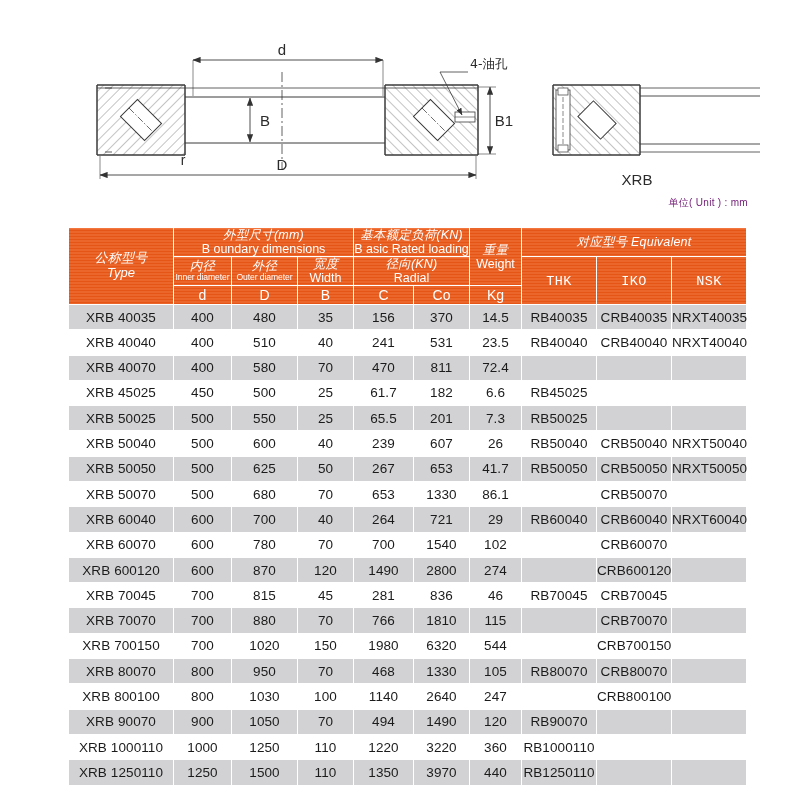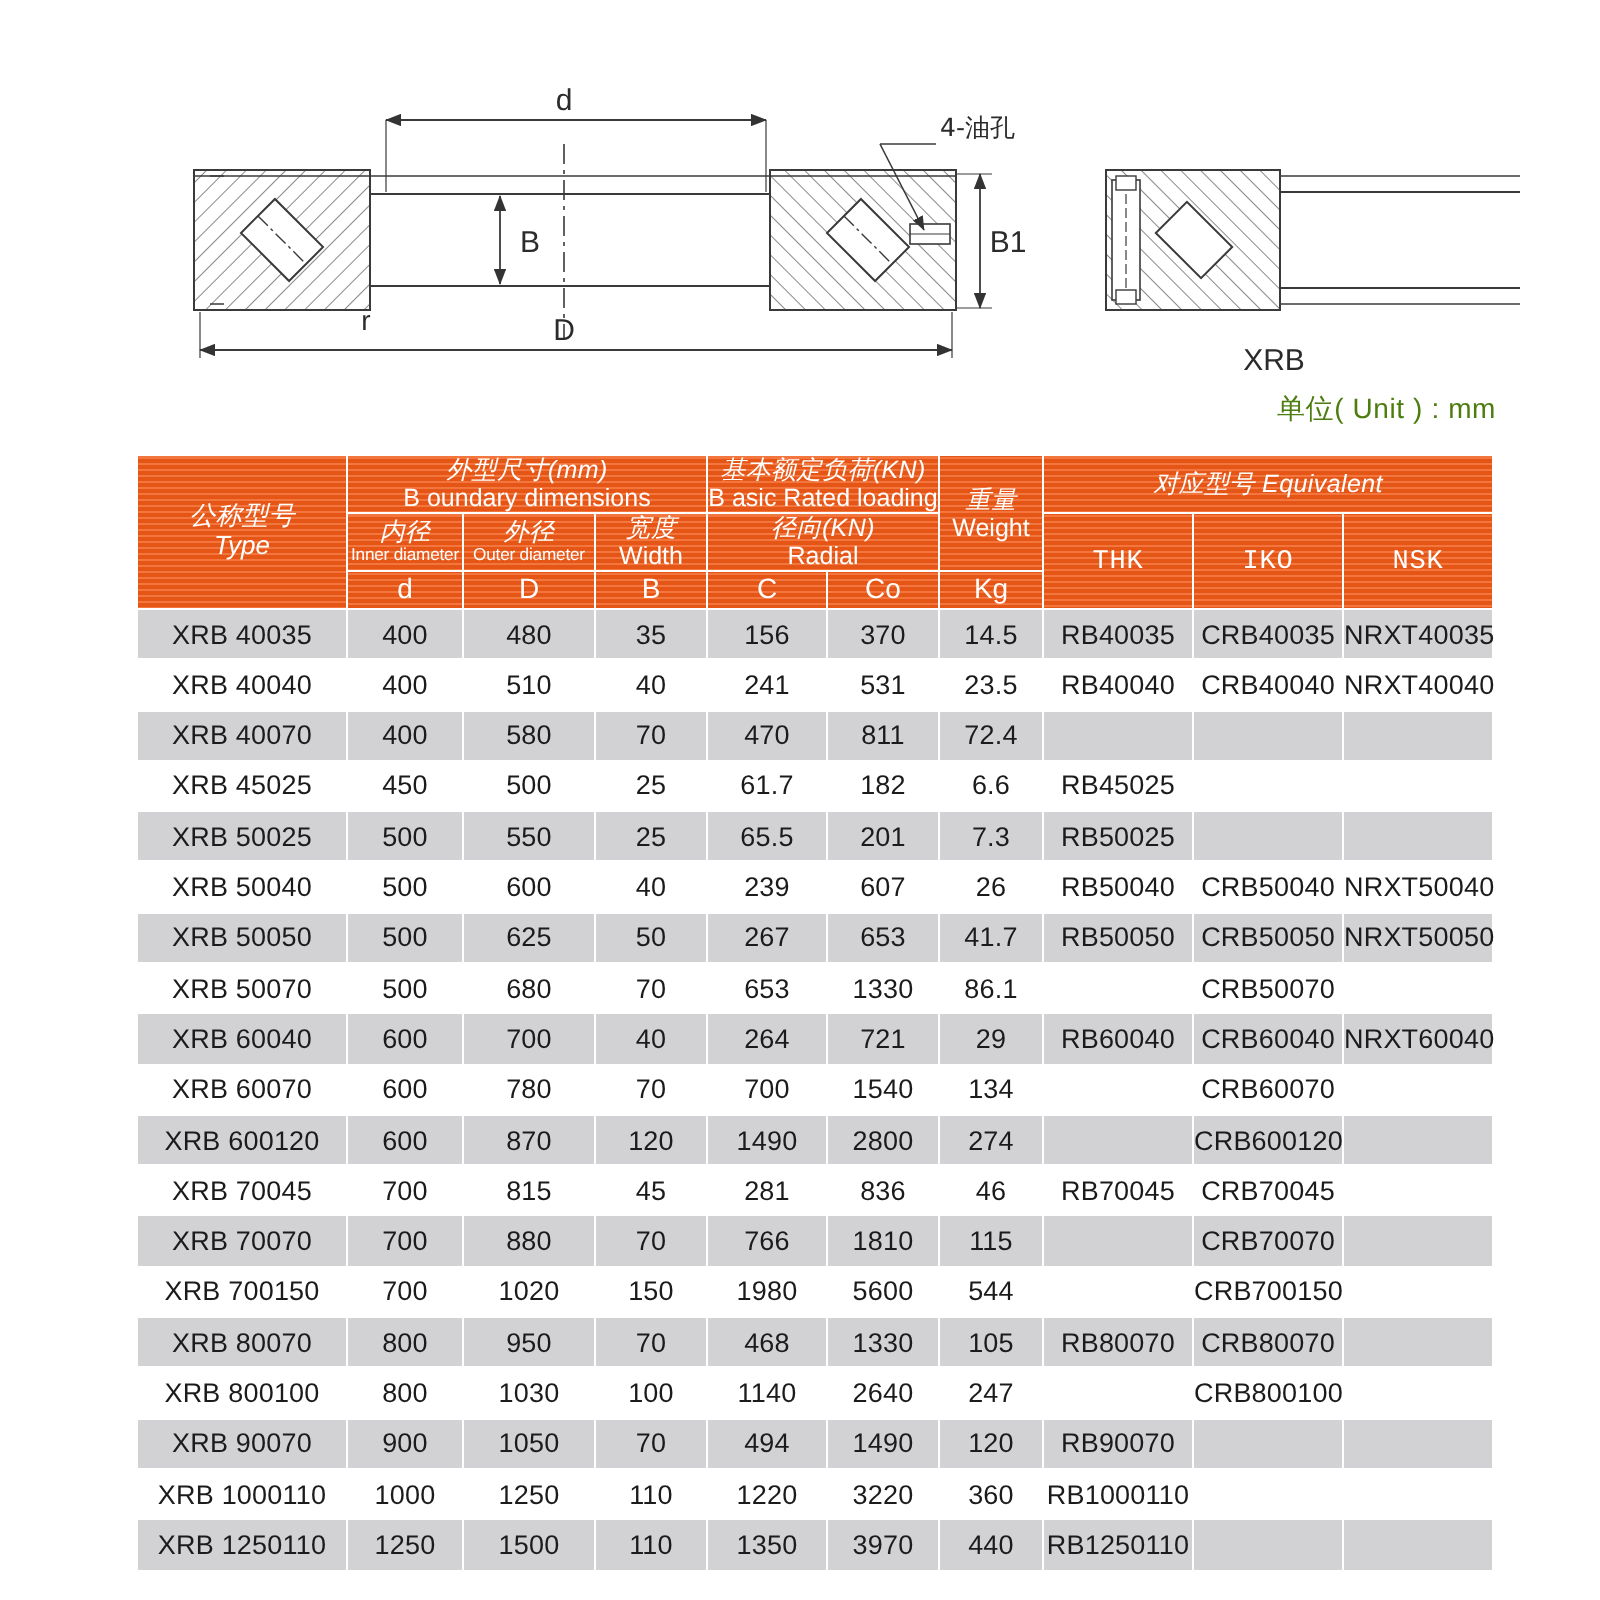--- a/index.html
+++ b/index.html
@@ -9,21 +9,21 @@
     font-family: "Liberation Sans", sans-serif;
     overflow: hidden;
   }
   .page { position: relative; width: 800px; height: 800px; }
 
   
   .drawing { position: absolute; left: 0; top: 0; width: 800px; height: 205px; }
   .drawing svg { display: block; }
   .unit-note {
     position: absolute; right: 52px; top: 196px;
-    font-size: 14px; color: #4d7c0f; letter-spacing: .3px;
+    font-size: 10px; color: #701a75; letter-spacing: .3px;
     white-space: nowrap;
   }
 
   
   .spec-table {
     position: absolute; left: 68px; top: 227px;
     width: 678px;
     border-collapse: collapse;
     table-layout: fixed;
   }
@@ -366,21 +366,21 @@
           <td>CRB60040</td>
           <td>NRXT60040</td>
         </tr>
         <tr>
           <td class="c-type">XRB 60070</td>
           <td>600</td>
           <td>780</td>
           <td>70</td>
           <td>700</td>
           <td>1540</td>
-          <td>134</td>
+          <td>102</td>
           <td class="empty"></td>
           <td>CRB60070</td>
           <td class="empty"></td>
         </tr>
         <tr class="shaded">
           <td class="c-type">XRB 600120</td>
           <td>600</td>
           <td>870</td>
           <td>120</td>
           <td>1490</td>
@@ -413,21 +413,21 @@
           <td class="empty"></td>
           <td>CRB70070</td>
           <td class="empty"></td>
         </tr>
         <tr>
           <td class="c-type">XRB 700150</td>
           <td>700</td>
           <td>1020</td>
           <td>150</td>
           <td>1980</td>
-          <td>5600</td>
+          <td>6320</td>
           <td>544</td>
           <td class="empty"></td>
           <td>CRB700150</td>
           <td class="empty"></td>
         </tr>
         <tr class="shaded">
           <td class="c-type">XRB 80070</td>
           <td>800</td>
           <td>950</td>
           <td>70</td>

